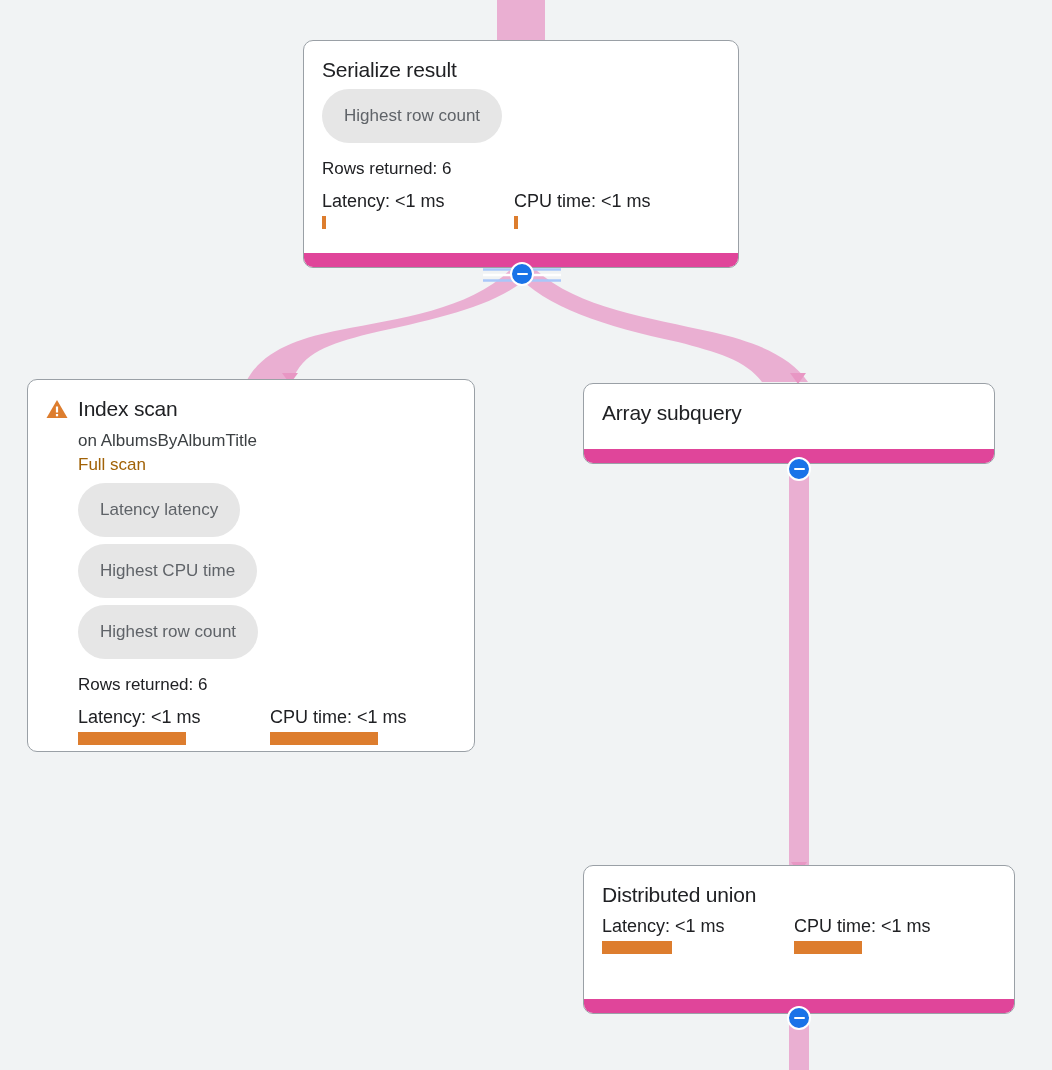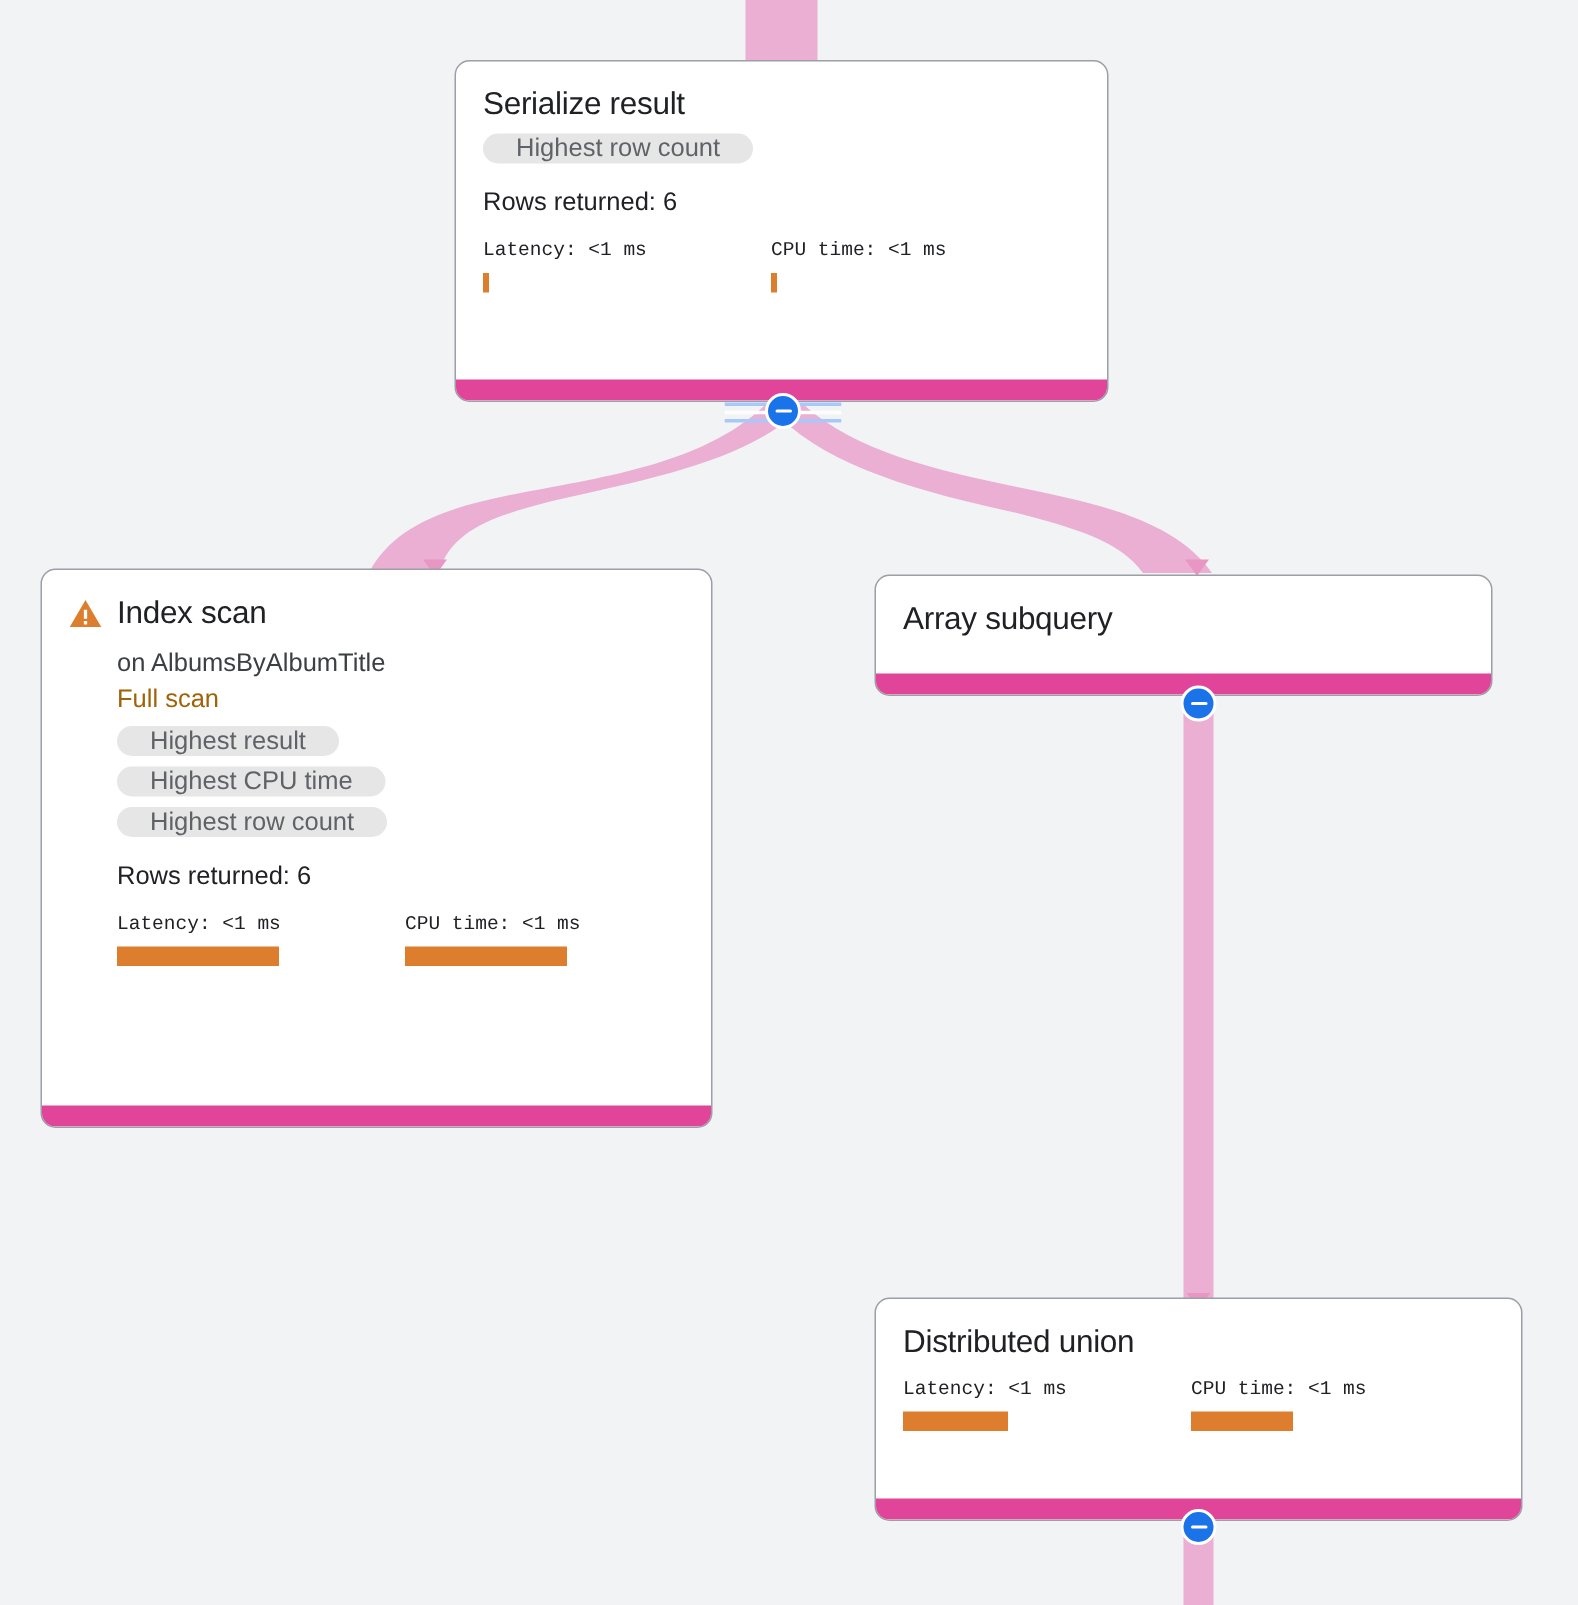--- a/index.html
+++ b/index.html
@@ -87,44 +87,43 @@
   .chips {
     margin-top: 6px;
   }
   .chip {
     display: inline-block;
     background: #e6e6e6;
     color: #5f6368;
     border-radius: 999px;
     font-size: 17px;
     line-height: 20px;
-    padding: 0 22px;
+    padding: 17px 22px;
     margin-bottom: 7px;
   }
 
   .rows-returned {
     font-size: 17px;
     line-height: 24px;
     color: #202124;
     margin-top: 7px;
   }
 
   .metrics {
     display: flex;
     margin-top: 9px;
   }
   .metric {
     box-sizing: border-box;
   }
   .metric-label {
-    font-size: 13px;
+    font-size: 18px;
     line-height: 22px;
     color: #202124;
     white-space: nowrap;
-    font-family: Liberation Mono, monospace;
   }
   .metric-bar {
     height: 13px;
     background: #dd7d2e;
     margin-top: 4px;
   }
 
   
   .collapse-btn {
     position: absolute;
@@ -226,21 +225,21 @@
             <rect x="9.9" y="7.5" width="2.2" height="6" fill="#ffffff"></rect>
             <rect x="9.9" y="15" width="2.2" height="2.3" fill="#ffffff"></rect>
           </svg>
         </span>
         <div class="node-title">Index scan</div>
       </div>
       <div style="padding-left:32px;">
         <div class="subtitle">on AlbumsByAlbumTitle</div>
         <div class="subtitle muted">Full scan</div>
         <div class="chips">
-          <span class="chip">Highest result</span><br>
+          <span class="chip">Latency latency</span><br>
           <span class="chip">Highest CPU time</span><br>
           <span class="chip">Highest row count</span>
         </div>
         <div class="rows-returned">Rows returned: 6</div>
         <div class="metrics">
           <div class="metric" style="width:192px;">
             <div class="metric-label">Latency: &lt;1 ms</div>
             <div class="metric-bar" style="width:108px;"></div>
           </div>
           <div class="metric">

